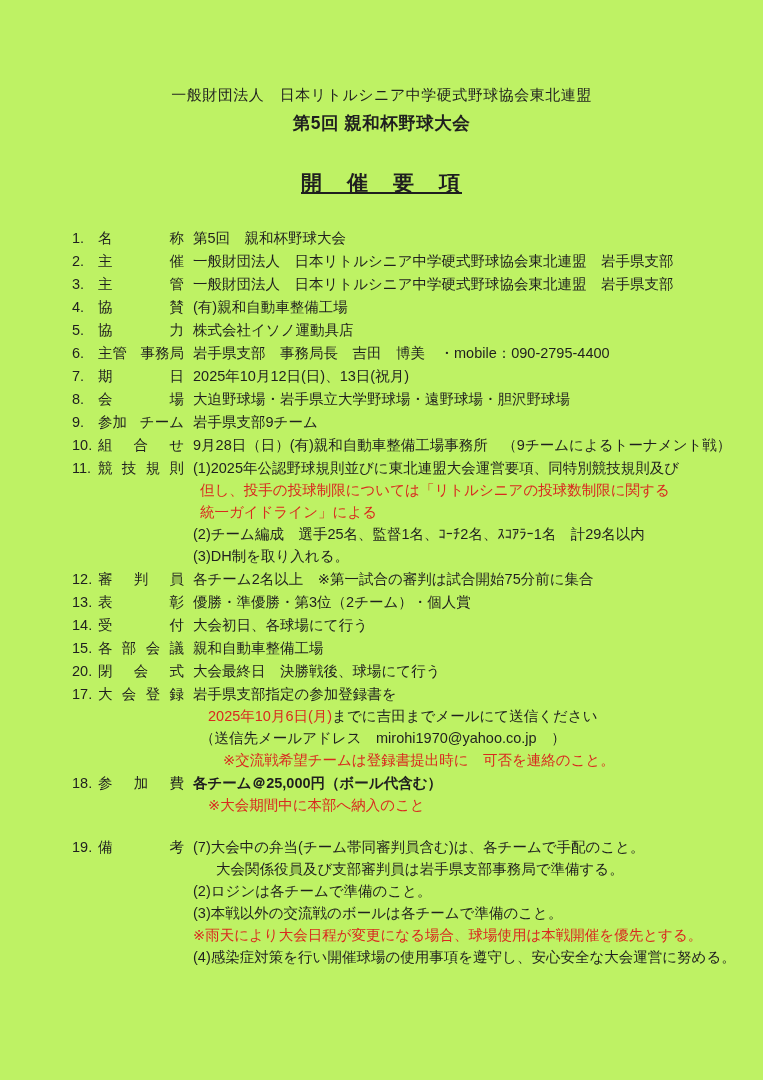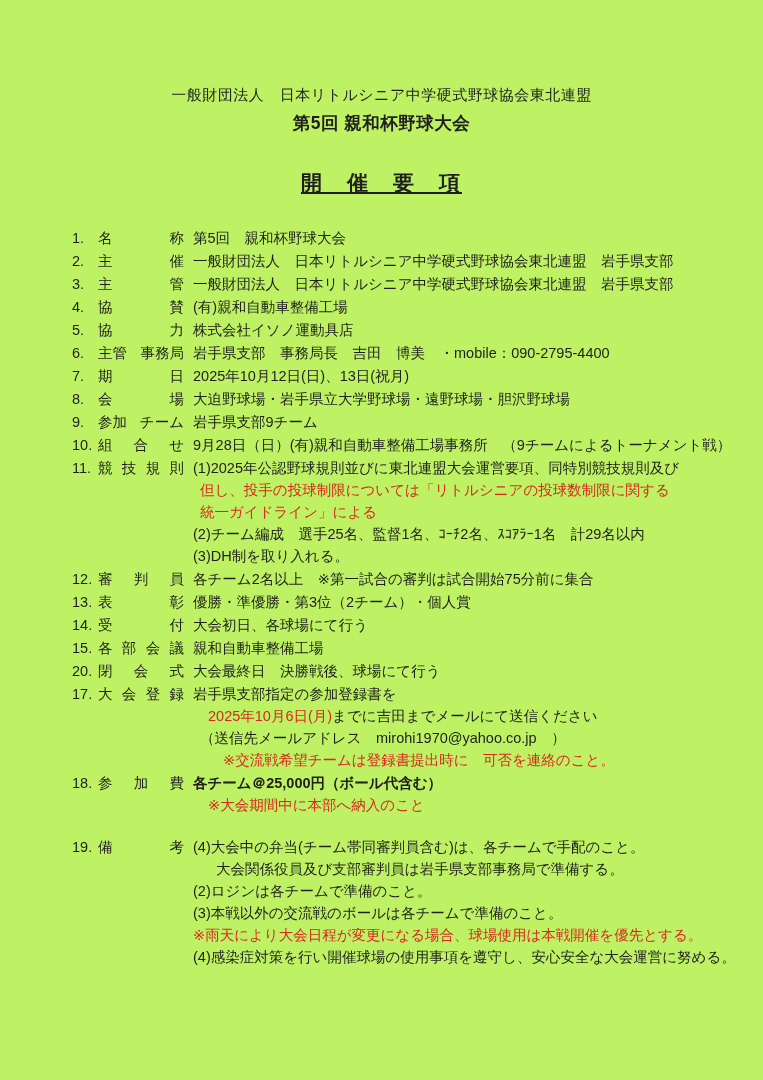--- a/index.html
+++ b/index.html
@@ -236,21 +236,21 @@
           <div class="line ind2"><span class="red" style="color: rgb(217, 41, 31);">※大会期間中に本部へ納入のこと</span></div>
         </div>
       </div>
       <div class="item gap-before">
         <span class="no">19.</span>
         <span class="label">
           <span>備</span>
           <span>考</span>
         </span>
         <div class="content">
-          <div class="line ind0"><span>(4)大会中の弁当(チーム帯同審判員含む)は、各チームで手配のこと。</span></div>
+          <div class="line ind0"><span>(7)大会中の弁当(チーム帯同審判員含む)は、各チームで手配のこと。</span></div>
           <div class="line ind3"><span>大会関係役員及び支部審判員は岩手県支部事務局で準備する。</span></div>
           <div class="line ind0"><span>(2)ロジンは各チームで準備のこと。</span></div>
           <div class="line ind0"><span>(3)本戦以外の交流戦のボールは各チームで準備のこと。</span></div>
           <div class="line ind0"><span class="red" style="color: rgb(217, 41, 31);">※雨天により大会日程が変更になる場合、球場使用は本戦開催を優先とする。</span></div>
           <div class="line ind0"><span>(4)感染症対策を行い開催球場の使用事項を遵守し、安心安全な大会運営に努める。</span></div>
         </div>
       </div>
     </div>
 </div>
 

